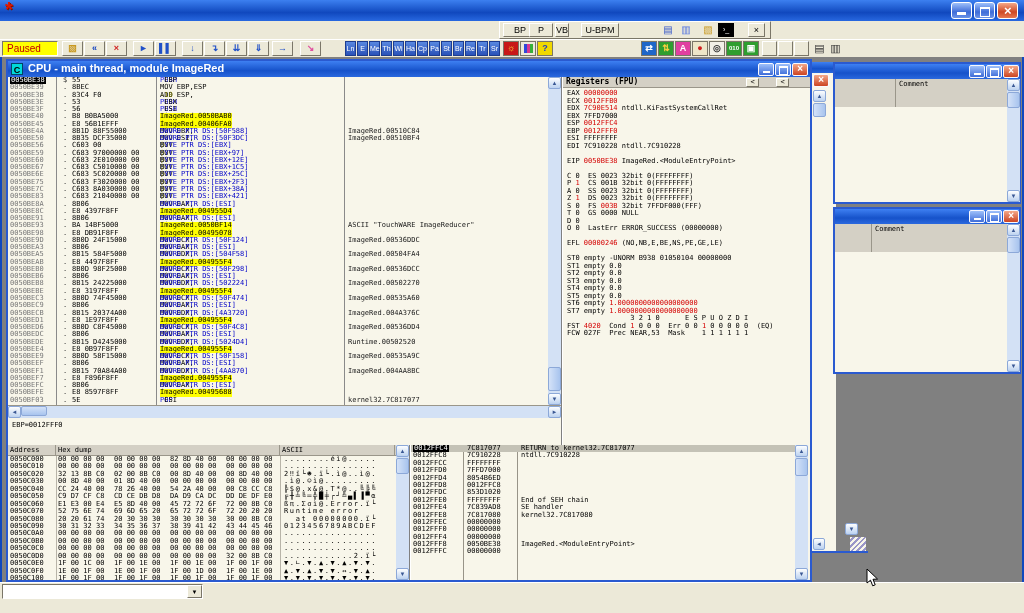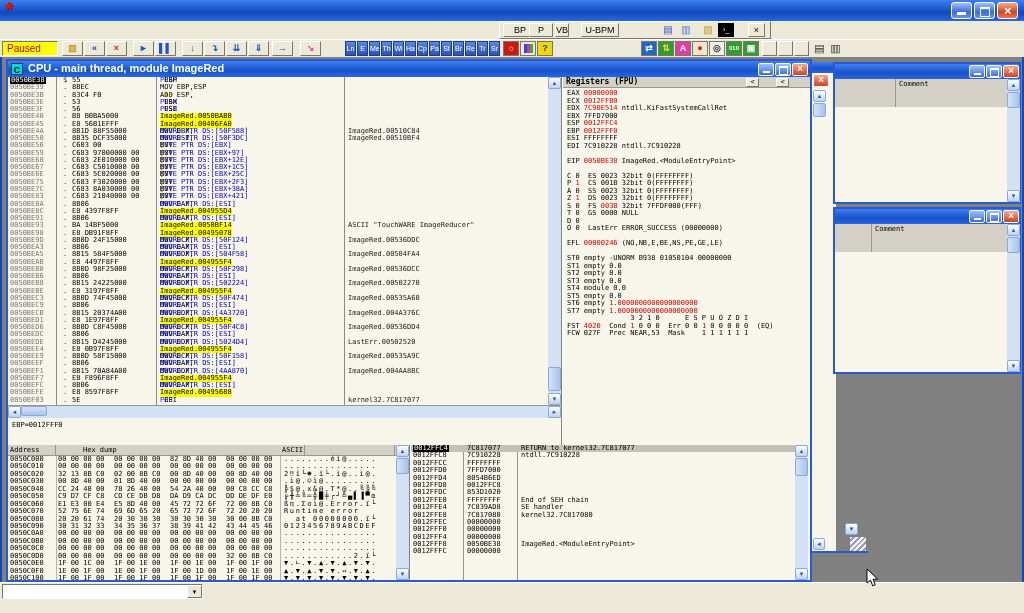--- a/index.html
+++ b/index.html
@@ -491,21 +491,21 @@
             <span class="da">0050BEDC</span>
             <span class="df">.</span>
             <span class="db">8B06</span>
             <span class="dasm"><span>MOV EAX,</span><span class="s4">DWORD PTR DS:[ESI]</span></span>
           </div>
           <div class="drow">
             <span class="da">0050BEDE</span>
             <span class="df">.</span>
             <span class="db">8B15 D4245000</span>
             <span class="dasm"><span>MOV EDX,</span><span class="s4">DWORD PTR DS:[5024D4]</span></span>
-            <span class="dc">LastErr.00502520</span>
+            <span class="dc">Runtime.00502520</span>
           </div>
           <div class="drow">
             <span class="da">0050BEE4</span>
             <span class="df">.</span>
             <span class="db">E8 0B97F8FF</span>
             <span class="dasm"><span class="s2">CALL</span><span> </span><span class="s3">ImageRed.004955F4</span></span>
           </div>
           <div class="drow">
             <span class="da">0050BEE9</span>
             <span class="df">.</span>
@@ -587,21 +587,21 @@
           <div class="rline"><span>T 0  GS 0000 NULL</span></div>
           <div class="rline"><span>D 0</span></div>
           <div class="rline"><span>O 0  LastErr ERROR_SUCCESS (00000000)</span></div>
           <div class="rline">&nbsp;</div>
           <div class="rline"><span>EFL </span><span class="red">00000246</span><span> (NO,NB,E,BE,NS,PE,GE,LE)</span></div>
           <div class="rline">&nbsp;</div>
           <div class="rline"><span>ST0 empty -UNORM B938 01050104 00000000</span></div>
           <div class="rline"><span>ST1 empty 0.0</span></div>
           <div class="rline"><span>ST2 empty 0.0</span></div>
           <div class="rline"><span>ST3 empty 0.0</span></div>
-          <div class="rline"><span>ST4 module 0.0</span></div>
+          <div class="rline"><span>ST4 empty 0.0</span></div>
           <div class="rline"><span>ST5 empty 0.0</span></div>
           <div class="rline"><span>ST6 empty </span><span class="red">1.0000000000000000000</span></div>
           <div class="rline"><span>ST7 empty </span><span class="red">1.0000000000000000000</span></div>
           <div class="rline"><span>               3 2 1 0      E S P U O Z D I</span></div>
           <div class="rline"><span>FST </span><span class="red">4020</span><span>  Cond </span><span class="red">1</span><span> 0 0 0  Err 0 0 </span><span class="red">1</span><span> 0 0 0 0 0  (EQ)</span></div>
           <div class="rline"><span>FCW 027F  Prec NEAR,53  Mask    1 1 1 1 1 1</span></div>
         </div>
     </div>
 
     <div id="info">
@@ -609,21 +609,21 @@
         <div class="sbb left" style="left:0;top:0;width:13px"></div>
         <div class="sbth" style="left:13px;top:0;width:26px"></div>
         <div class="sbb right" style="left:540px;top:0;width:13px"></div>
       </div>
       <span id="infotext" class="mono">EBP=0012FFF0</span>
     </div>
 
     <div id="dump">
       <div id="dumphdr">
           <div class="hc" style="left: 0px; width: 48px;">Address</div>
-          <div class="hc" style="left: 48px; width: 224px; margin-left: 25px;">Hex dump</div>
+          <div class="hc" style="left: 48px; width: 224px;">Hex dump</div>
           <div class="hc" style="left: 272px; width: 115px;">ASCII</div>
         </div>
       <div id="dumprows" class="mono">
         <div class="dcol" style="left:48px"></div>
         <div class="dcol" style="left:272px"></div>
       <div class="hrow">
             <span class="ha">0050C000</span>
             <span class="hg0">00 00 00 00</span>
             <span class="hg1">00 00 00 00</span>
             <span class="hg2">82 8D 40 00</span>

